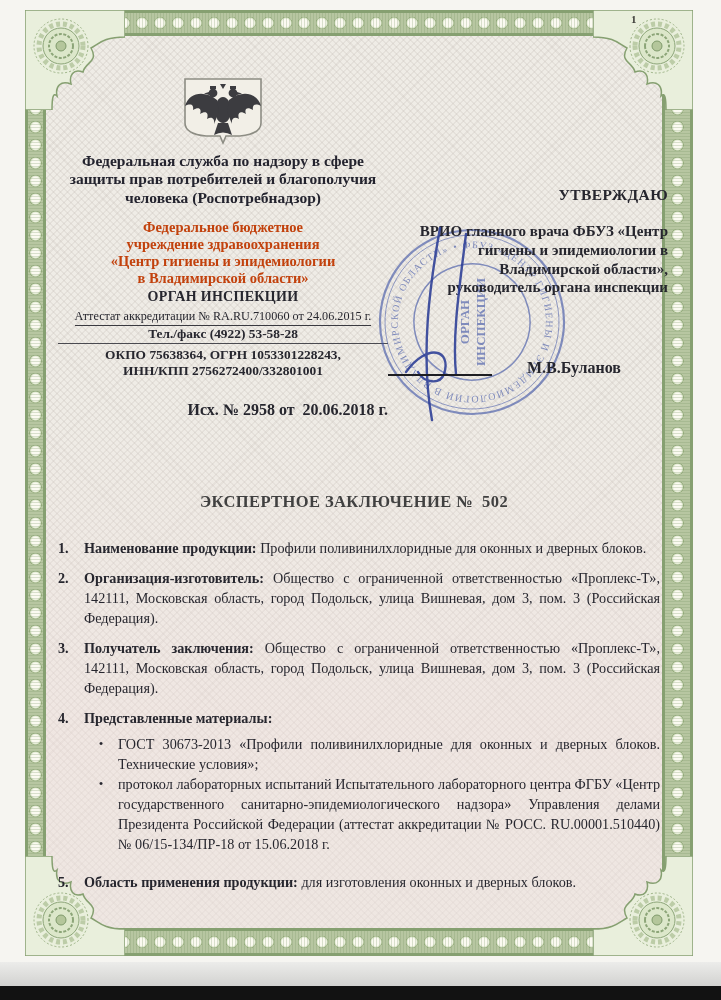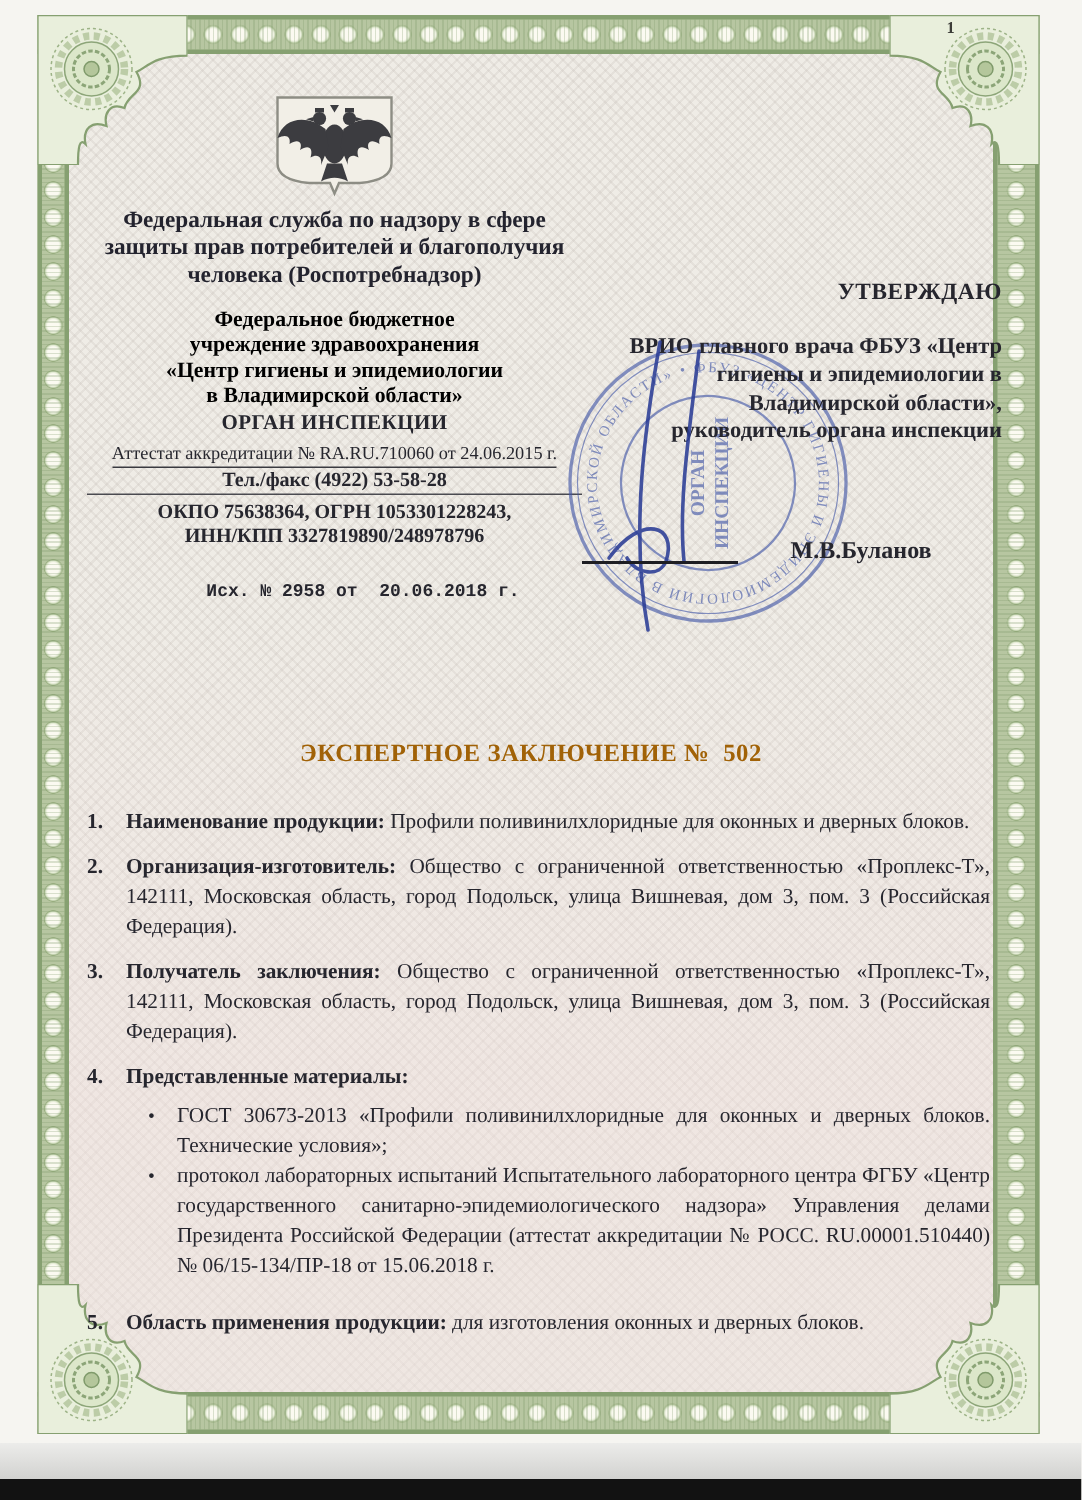--- a/index.html
+++ b/index.html
@@ -55,45 +55,45 @@
   .corner { position:absolute; width:100px; height:100px; z-index:3; }
   .c-tl { left:25px;  top:10px; }
   .c-tr { left:593px; top:10px;  transform:scaleX(-1); }
   .c-bl { left:25px;  top:856px; transform:scaleY(-1); }
   .c-br { left:593px; top:856px; transform:scale(-1,-1); }
   .page-num {
     position:absolute; left:631px; top:13px; z-index:4;
     font-size:11px; font-weight:bold; color:#3c3c38;
   }
   
-  .col-left { position:absolute; left:58px; top:62px; width:330px; text-align:center; z-index:4; }
+  .col-left { position:absolute; left:58px; top:76px; width:330px; text-align:center; z-index:4; }
   .emblem { display:block; margin:0 auto 6px auto; }
   .agency { font-weight:bold; font-size:15.5px; line-height:1.18; white-space:pre-line; color:#23232e; }
-  .org    { font-weight:bold; font-size:14.5px; line-height:1.17; white-space:pre-line; margin:12px auto 0 auto; width:250px; color:#000000; }
+  .org    { font-weight:bold; font-size:14.5px; line-height:1.17; white-space:pre-line; margin:12px auto 0 auto; width:250px; color:#c2410c; }
   .insp   { font-weight:bold; font-size:14px; margin-top:2px; letter-spacing:.3px; }
   .accred { font-weight:normal; font-size:12.2px; margin-top:4px; display:inline-block;
             border-bottom:1.5px solid #3a3a40; padding-bottom:1px; }
   .addr, .phone, .email-line, .okpo, .inn { font-weight:bold; font-size:13.4px; line-height:1.18; }
   .addr { margin-top:3px; }
   .rule { border:0; border-top:1.5px solid #4a4a50; margin:2px 0 3px 0; }
   .email-underline { text-decoration:underline; }
-  .outgoing { font-weight:bold; font-size:12px; text-align:center; padding-left:38px; margin-top:22px; white-space:pre;font-family:Liberation Mono, monospace; }
+  .outgoing { font-weight:bold; font-size:16px; text-align:right; padding-left:38px; margin-top:22px; white-space:pre; }
   
   .col-right { position:absolute; left:368px; top:186px; width:300px; text-align:right; z-index:5; }
   .approve-label { font-weight:bold; font-size:15.5px; letter-spacing:.4px; }
   .approver { font-weight:bold; font-size:15px; line-height:1.25; white-space:pre-line; margin-top:18px; }
   .sig-line { position:absolute; left:388px; top:356px; width:104px; height:20px;
               border-bottom:2px solid #1d1d22; z-index:6; }
   .signer { position:absolute; left:527px; top:359px; font-weight:bold; font-size:16px; z-index:6; }
   .stamp { position:absolute; left:372px; top:222px; z-index:4; opacity:.62; }
   .signature { position:absolute; left:398px; top:222px; z-index:6; }
   
   .doc-title {
     position:absolute; left:46px; top:492px; width:616px; text-align:center; z-index:4;
-    font-weight:bold; font-size:16.5px; letter-spacing:.4px; color:#a16207; white-space:pre;
+    font-weight:bold; font-size:16.5px; letter-spacing:.4px; color:#404040; white-space:pre;
   }
   .body-text { position:absolute; left:58px; top:538px; width:602px; z-index:4;
                font-size:14.2px; line-height:20px; text-align:justify; color:#26262e; }
   .item { display:flex; margin-bottom:10px; }
   .item .num { flex:0 0 26px; font-weight:bold; }
   .item .itext { flex:1; }
   .item .lbl { font-weight:bold; }
   .bullets { margin:6px 0 8px 0; }
   .bullet { display:flex; }
   .bullet .dot { flex:0 0 34px; text-align:center; font-size:13px; }
@@ -169,21 +169,21 @@
 учреждение здравоохранения
 «Центр гигиены и эпидемиологии
 в Владимирской области»</div>
     <div class="insp">ОРГАН ИНСПЕКЦИИ</div>
     <div>
       <span class="accred">Аттестат аккредитации № RA.RU.710060 от 24.06.2015 г.</span>
     </div>
     <div class="phone">Тел./факс (4922) 53-58-28</div>
     <hr class="rule">
     <div class="okpo">ОКПО 75638364, ОГРН 1053301228243,</div>
-    <div class="inn">ИНН/КПП 3327819890/248978796</div>
+    <div class="inn">ИНН/КПП 2756272400/332801001</div>
     <div class="outgoing">Исх. № 2958 от  20.06.2018 г.</div>
   </div>
 
   <div class="col-right">
     <div class="approve-label">УТВЕРЖДАЮ</div>
     <div class="approver">ВРИО главного врача ФБУЗ «Центр
 гигиены и эпидемиологии в
 Владимирской области»,
 руководитель органа инспекции</div>
   </div>

